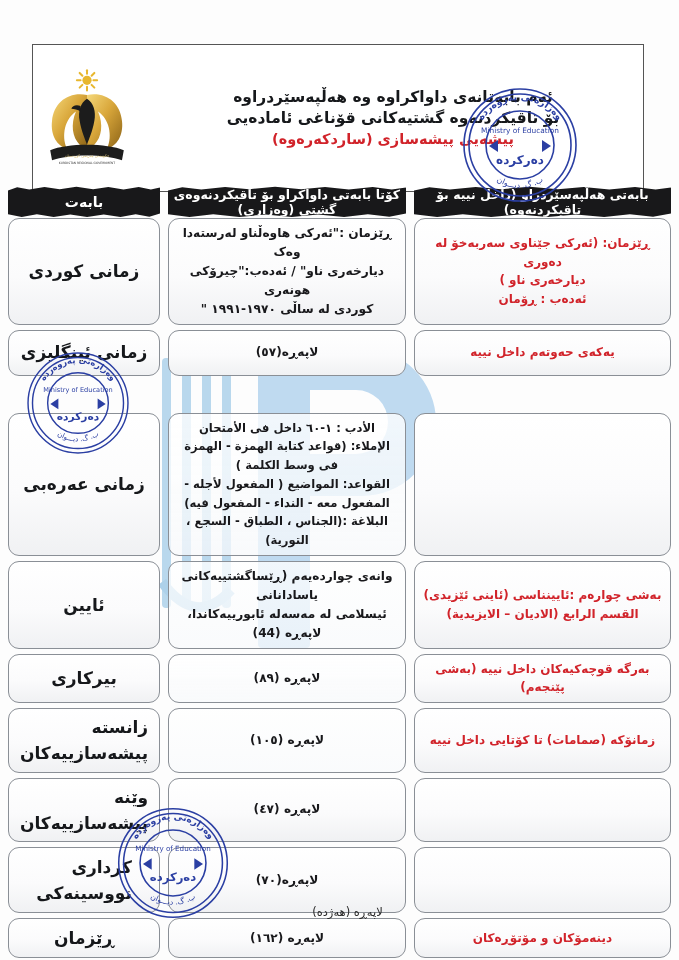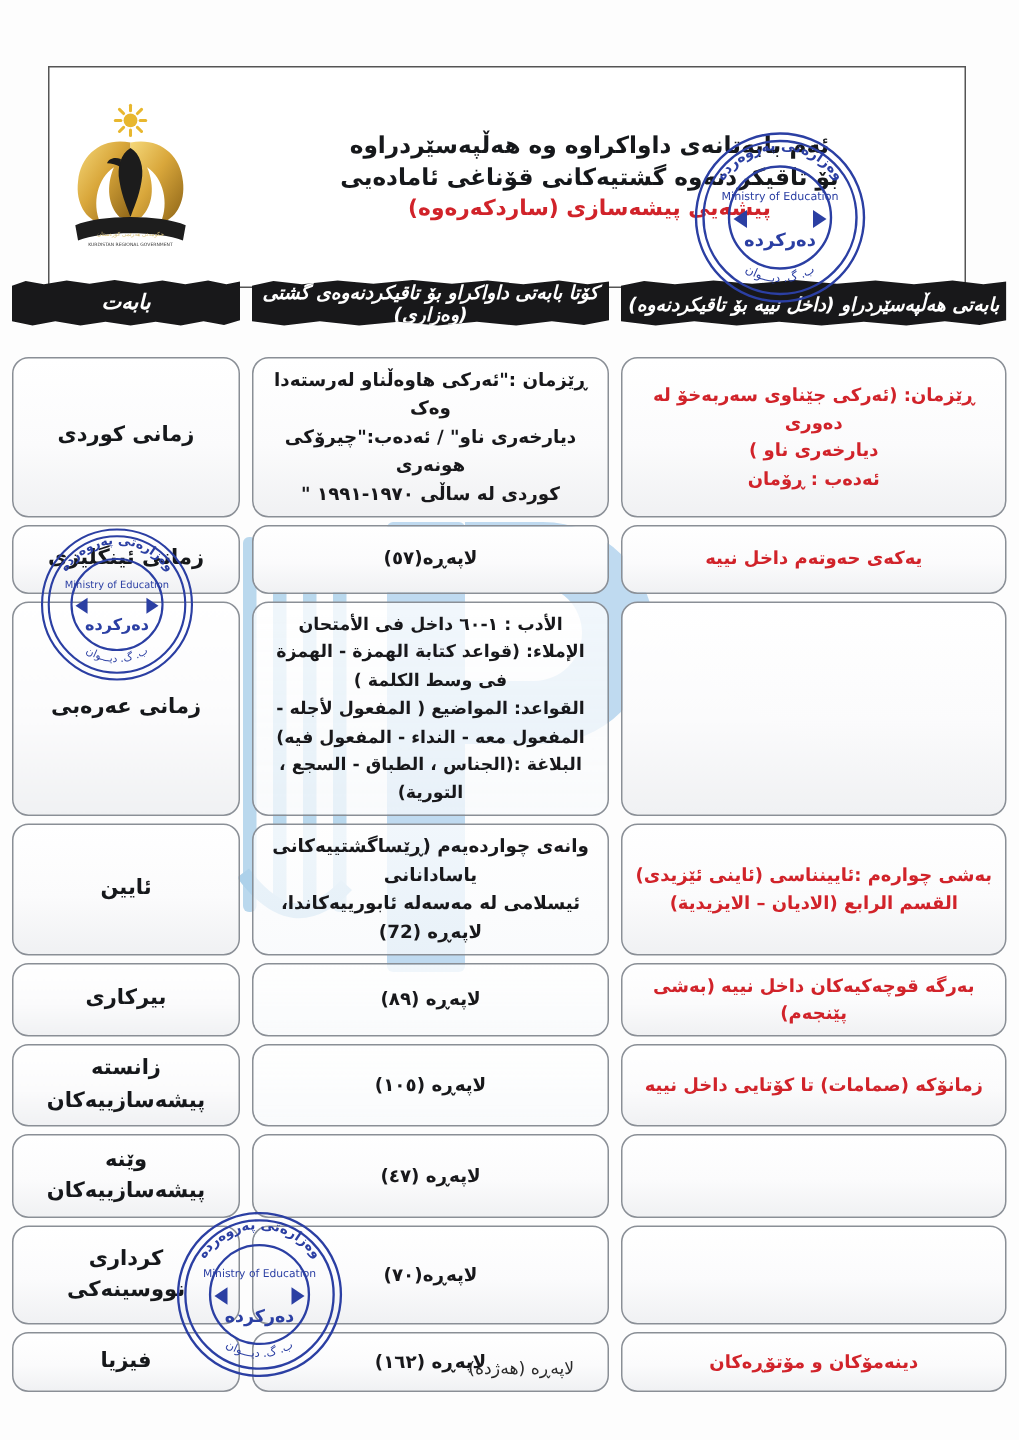--- a/index.html
+++ b/index.html
@@ -76,22 +76,21 @@
     position:absolute;
     left:8px;top:186px;
     width:663px;
     z-index:3;
   }
   .thead{
     display:flex;
     flex-direction:row-reverse;
     gap:8px;
     height:32px;
-    margin-bottom:20px;
-    font-style:italic;
+    margin-bottom:0;
   }
   .th{
     background:#18181a;
     color:#ffffff;
     display:flex;align-items:center;justify-content:center;
     font-size:12.5px;
     font-weight:700;
     position:relative;
     border-radius:2px;
     box-sizing:border-box;
@@ -121,23 +120,24 @@
     text-align:center;
     padding:5px 8px;
     font-size:12.2px;
     color:#18181b;
     line-height:1.55;
     position:relative;
     z-index:3;
   }
   .cell.subject{
     flex:0 0 152px;
-    font-size:14px;
+    font-size:17px;
     font-weight:600;
     color:#16181b;
+    text-align:right;
   }
   .cell.required{
     flex:0 0 238px;
     font-weight:600;
   }
   .cell.excluded{
     flex:1 1 auto;
     color:#d1232a;
     font-weight:700;
     font-size:12px;
@@ -149,21 +149,21 @@
     line-height:1.62;
     font-weight:700;
   }
   .cell.translucent{
     background:linear-gradient(180deg,rgba(255,255,255,.78) 0%,rgba(248,250,252,.72) 100%);
   }
 
   
   .r-kurdish .cell{min-height:86px;}
   .r-english .cell{min-height:46px;}
-  .r-arabic  .cell{min-height:104px;}
+  .r-arabic  .cell{min-height:104px;margin-top:32px;}
   .r-islam   .cell{min-height:56px;}
   .r-math    .cell{min-height:40px;}
   .r-sci     .cell{min-height:48px;}
   .r-draw    .cell{min-height:56px;}
   .r-writ    .cell{min-height:66px;}
   .r-phys    .cell{min-height:40px;}
 
   .multi{display:block;}
   .multi span{display:block;}
 
@@ -359,21 +359,21 @@
         </span>
       </div>
       <div class="cell excluded empty"></div>
     </div>
 
     <div class="trow r-islam">
       <div class="cell subject">ئایین</div>
       <div class="cell required translucent">
         <span class="multi">
           <span>وانەی چواردەیەم (ڕێساگشتییەکانی یاسادانانی</span>
-          <span>ئیسلامی لە مەسەلە ئابورییەکاندا، لاپەڕە (72)</span>
+          <span>ئیسلامی لە مەسەلە ئابورییەکاندا، لاپەڕە (44)</span>
         </span>
       </div>
       <div class="cell excluded">
         <span class="multi">
           <span>بەشی چوارەم :ئایینناسی (ئاینی ئێزیدی)</span>
           <span>القسم الرابع (الاديان – الايزيدية)</span>
         </span>
       </div>
     </div>
 
@@ -410,21 +410,21 @@
         <span class="multi">
           <span>کرداری</span>
           <span>نووسینەکی</span>
         </span>
       </div>
       <div class="cell required">لاپەڕە(٧٠)</div>
       <div class="cell excluded empty"></div>
     </div>
 
     <div class="trow r-phys">
-      <div class="cell subject">فیزیا</div>
+      <div class="cell subject">ڕێزمان</div>
       <div class="cell required">لاپەڕە (١٦٢)</div>
       <div class="cell excluded">دینەمۆکان و مۆتۆڕەکان</div>
     </div>
 
   </div>
 
   <div class="footer">لاپەڕە (هەژدە)</div>
 
 </div>
 

